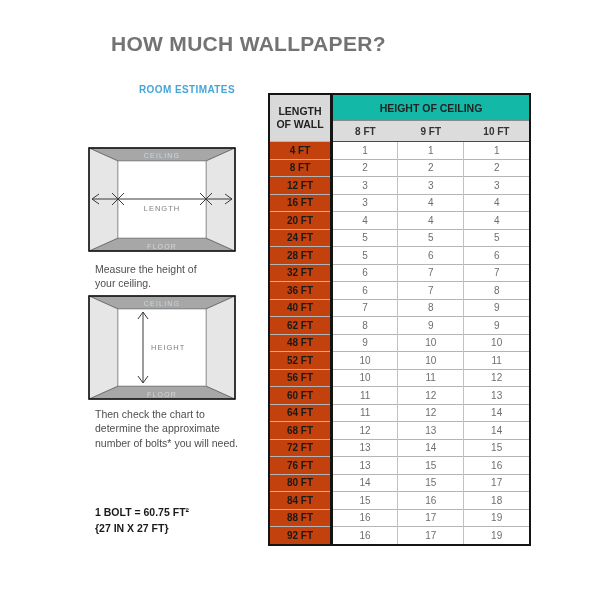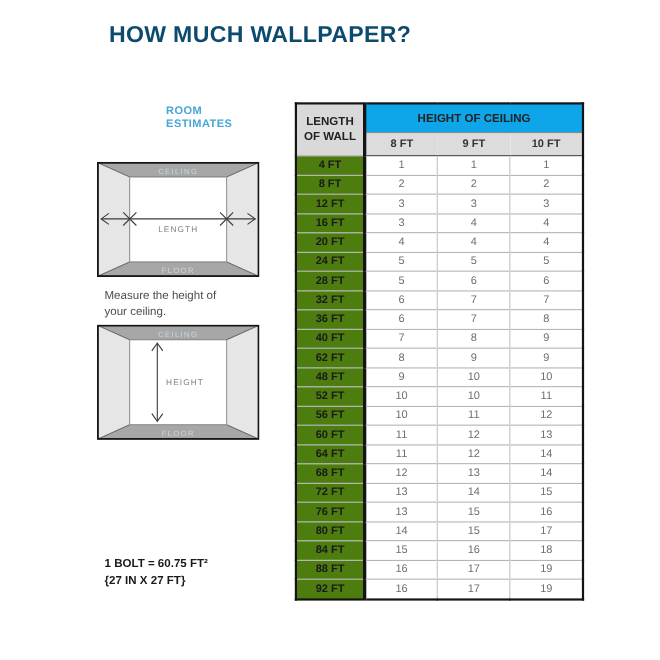--- a/index.html
+++ b/index.html
@@ -1,26 +1,26 @@
 <!DOCTYPE html>
 <html><head>
 <meta charset="utf-8">
 <style>
   html,body { margin:0; padding:0; background:#ffffff; }
   .page {
     position:relative; width:600px; height:600px; background:#ffffff;
     font-family:"Liberation Sans", sans-serif; overflow:hidden;
   }
   .page-title {
-    position:absolute; left:95px; top:16px; margin:4px;
-    font-size:21px; font-weight:bold; color:#0c4a6e; letter-spacing:0.3px;
+    position:absolute; left:95px; top:16px; margin:16px;
+    font-size:21px; font-weight:bold; color:#737373; letter-spacing:0.3px;
   }
   .left-col { position:absolute; left:95px; top:84px; width:150px; height:500px; }
   .section-title {
-    position:absolute; left:0; top:0; margin:12px;
+    position:absolute; left:0; top:0; margin:0;
     font-size:10px; font-weight:bold; color:#45a6d8; letter-spacing:0.4px;padding-left:44px;
   }
   .para {
     position:absolute; left:0; margin:0; width:160px;
     font-size:10.5px; color:#4e4e4e; line-height:1.38; white-space:pre-line;
   }
   .para-1 { top:17px; }
   .para-2 { top:178px; }
   .para-3 { top:323px; }
   .room-diagram { position:absolute; left:-7px; display:block; }
@@ -45,29 +45,29 @@
     border-collapse:collapse; width:263px; margin-top:9px;
     border:2px solid #141414; table-layout:fixed;
   }
   table.bolts td { padding:0; }
   .corner-cell {
     width:60px; background:#d9d9d9; font-weight:bold; font-size:10.5px;
     color:#222222; text-align:center; line-height:1.25;
     border-right:3px solid #141414;
   }
   .group-cell {
-    background:#0ea5e9; font-weight:bold; font-size:10.5px; color:#222222;
+    background:#14b8a6; font-weight:bold; font-size:10.5px; color:#222222;
     text-align:center; height:25px; border-bottom:1px solid #8a8a8a;
   }
   .subhead-cell {
     background:#dcdcdc; font-weight:bold; font-size:10px; color:#333333;
     text-align:center; height:20px; border-bottom:1px solid #4a4a4a;
   }
   tbody td.rowlabel {
-    background:#4d7c0f; font-weight:bold; font-size:10px; color:#1a1a1a;
+    background:#c2410c; font-weight:bold; font-size:10px; color:#1a1a1a;
     text-align:center; height:16.5px; border-right:3px solid #141414;
     border-top:1px solid #b5b5b5;
   }
   tbody td.val {
     font-size:10px; color:#6e6e6e; text-align:center;
     border-top:1px solid #b5b5b5; border-left:1px solid #c2c2c2;
     background:#ffffff;
   }
   .diag-band-text { letter-spacing:1.2px; }
 </style>
@@ -113,20 +113,23 @@
       <rect x="30" y="14" width="88" height="77" fill="#ffffff" stroke="#8d8d8d" stroke-width="0.7"></rect>
       <rect x="1" y="1" width="146" height="103" fill="none" stroke="#141414" stroke-width="1.6"></rect>
       <line x1="55" y1="17" x2="55" y2="88" stroke="#3a3a3a" stroke-width="1"></line>
       <polyline points="50,24 55,17 60,24" fill="none" stroke="#3a3a3a" stroke-width="1"></polyline>
       <polyline points="50,81 55,88 60,81" fill="none" stroke="#3a3a3a" stroke-width="1"></polyline>
       <text x="63" y="55" text-anchor="start" font-size="7.5" fill="#808080" letter-spacing="1">HEIGHT</text>
       <text x="74" y="11" text-anchor="middle" font-size="7" fill="#c4d9e6" class="diag-band-text">CEILING</text>
       <text x="74" y="101.5" text-anchor="middle" font-size="7" fill="#d6d6d6" class="diag-band-text">FLOOR</text>
     </svg>
 
+    <p class="para para-3">Then check the chart to
+determine the approximate
+number of bolts* you will need.</p>
 
 
     <p class="bolt-info">1 BOLT = 60.75 FT²
 {27 IN X 27 FT}</p>
 
   </div>
 
   <div class="right-col">
     <table class="bolts">
       <thead>

